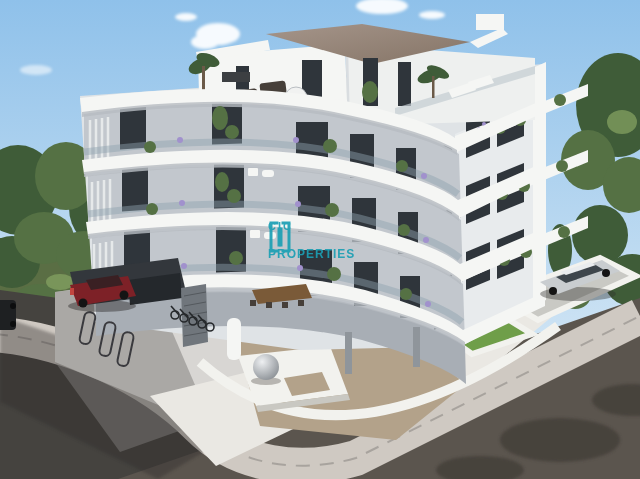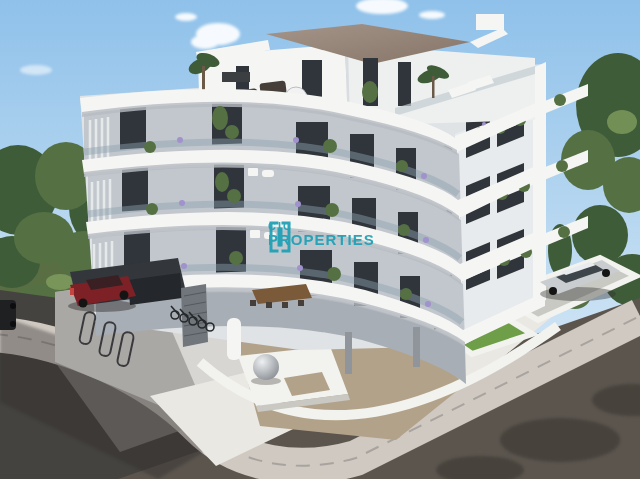--- a/index.html
+++ b/index.html
@@ -3,21 +3,21 @@
 <meta charset="utf-8">
 <style>
   html,body{margin:0;padding:0;background:#222;}
   .canvas{position:relative;width:640px;height:479px;overflow:hidden;
           font-family:"Liberation Sans",sans-serif;background:#bcd9ef;}
   .canvas svg{position:absolute;inset:0;display:block;}
   .watermark{position:absolute;left:268px;top:221px;display:flex;align-items:center;
              gap:4px;opacity:.92;pointer-events:none;}
   .wm-text{display:flex;flex-direction:column;line-height:1;}
   .wm-line1{font-size:11px;font-weight:bold;letter-spacing:2px;}
-  .wm-line2{font-size:15px;font-weight:bold;letter-spacing:1px;margin-top:0;}
+  .wm-line2{font-size:12px;font-weight:bold;letter-spacing:1px;margin-top:16px;}
 </style>
 </head>
 <body>
 
 <div class="canvas">
 <svg width="640" height="479" viewBox="0 0 640 479">
   <defs>
     <linearGradient id="skyG" x1="0" y1="0" x2="0" y2="1">
       <stop offset="0" stop-color="#8fc1ea"></stop>
       <stop offset="1" stop-color="#cfe4f4"></stop>

